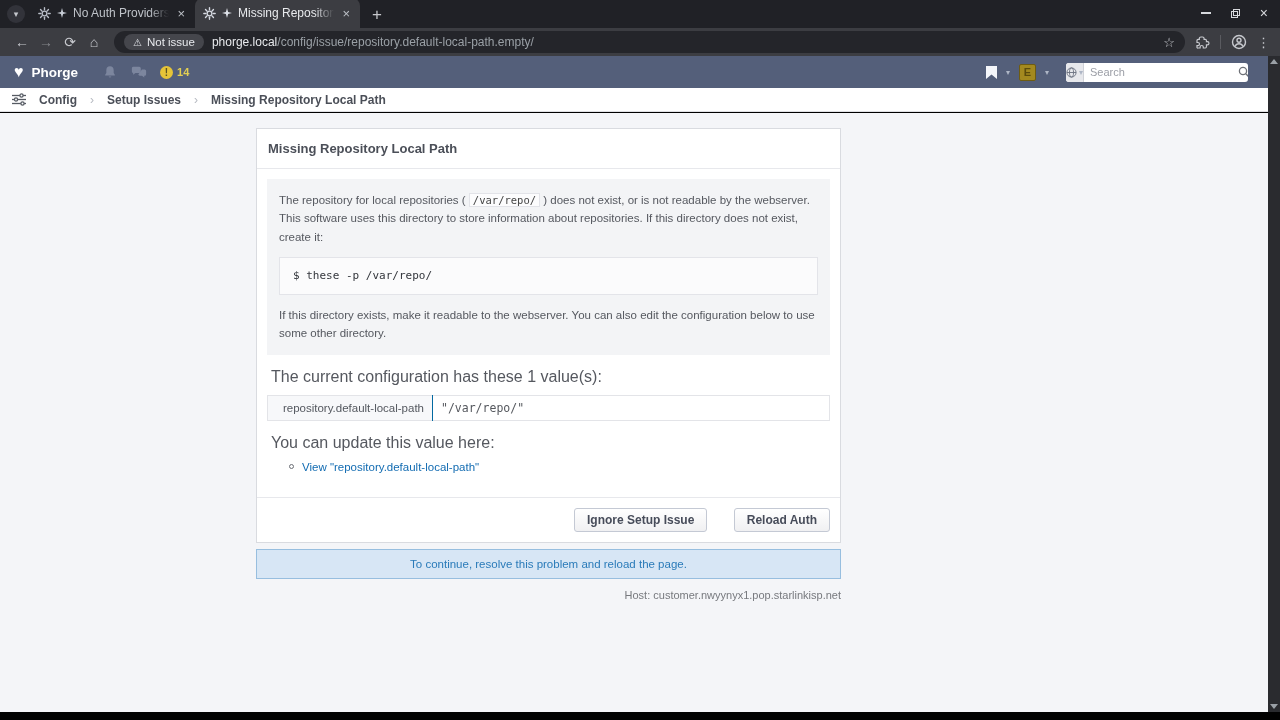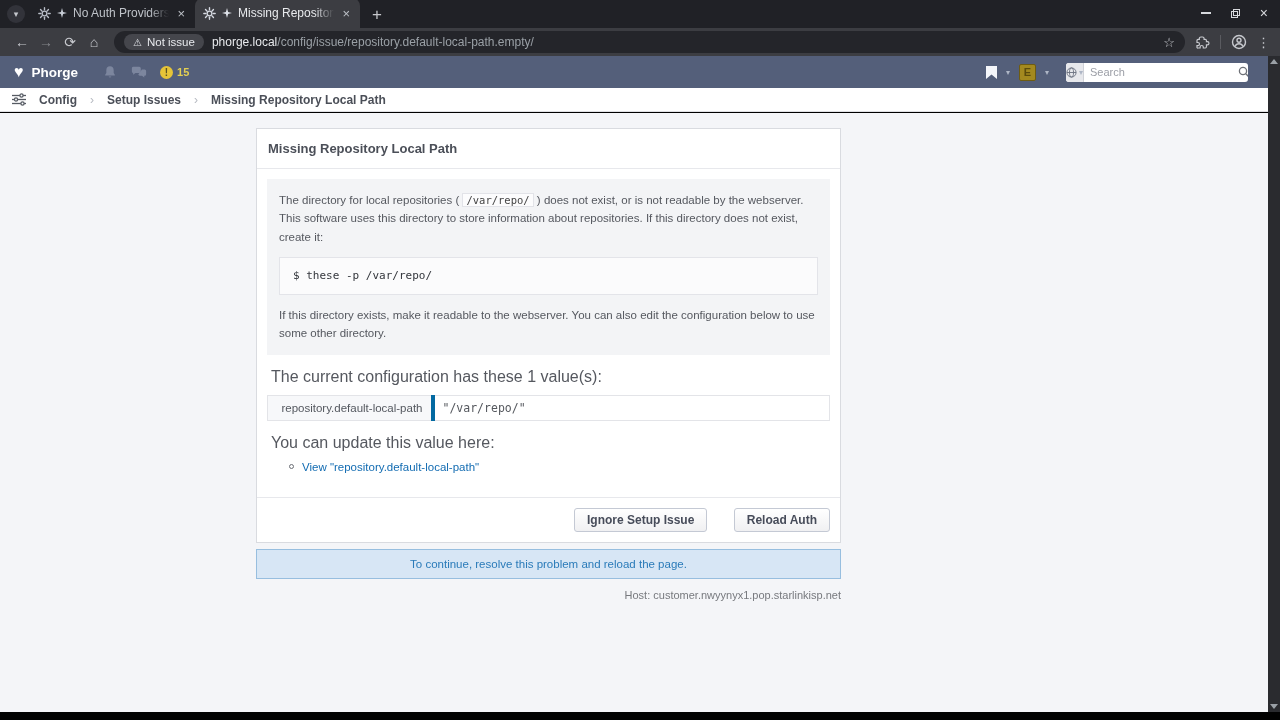--- a/index.html
+++ b/index.html
@@ -63,21 +63,21 @@
 
   .card { background:#fff; border:1px solid #d9dbe0; }
   .card-title { padding:12px 11px; font-size:13px; font-weight:bold; color:#4b4f58; border-bottom:1px solid #e7e8ec; }
   .card-body { padding:10px; }
   .graybox { background:#f3f4f6; padding:12px; font-size:11.5px; color:#55585f; line-height:1.6; }
   .graybox .codeline { font-family:"DejaVu Sans Mono","Liberation Mono",monospace; font-size:10.5px; background:#fcfcfd; border:1px solid #e2e3e8; padding:0 3px; color:#444; }
   .cmdblock { background:#fbfbfc; border:1px solid #e3e4e9; margin:11px 0; padding:9px 13px; font-family:"DejaVu Sans Mono","Liberation Mono",monospace; font-size:11px; color:#33363c; }
   .cfg-intro, .upd-hint { font-size:16px; color:#55585f; margin:13px 4px 9px; }
   table.cfg { width:100%; border-collapse:collapse; border:1px solid #e3e4e8; }
   table.cfg td { font-size:11.5px; padding:5px 8px; }
-  td.cfg-key { width:165px; text-align:right; color:#54585f; background:#f7f8fa; border-right:4px solid #0369a1; }
+  td.cfg-key { width:165px; text-align:right; color:#54585f; background:#f7f8fa; border-right:1px solid #0369a1; }
   td.cfg-val { font-family:"DejaVu Sans Mono","Liberation Mono",monospace; font-size:10.5px; color:#55585e; }
   .upd-list { margin:6px 0 14px 22px; display:flex; align-items:center; gap:8px; }
   .odot { width:5px; height:5px; border:1px solid #6b6f76; border-radius:50%; display:inline-block; }
   .cfg-link { color:#136cb2; font-size:11.5px; text-decoration:none; }
   .card-footer { border-top:1px solid #e7e8ec; padding:10px; text-align:right; }
   .btn { display:inline-block; background:linear-gradient(#ffffff,#f0f0f2); border:1px solid #c4c9d4; border-radius:3px; padding:4px 12px; font-size:12px; font-weight:bold; color:#474c5a; cursor:pointer; font-family:"Liberation Sans",sans-serif; }
   .btn + .btn { margin-left:22px; }
 
   .notice { margin-top:6px; background:#d7e6f5; border:1px solid #97bedf; padding:8px; text-align:center; font-size:11.5px; color:#2a7bb9; }
   .hostline { margin-top:10px; text-align:right; font-size:11px; color:#77797e; }
@@ -201,21 +201,21 @@
         </svg>
     </span>
     <span class="hdr-ico">
       <svg width="16" height="14" viewBox="0 0 18 14">
           <path d="M1 2.5A1.7 1.7 0 0 1 2.7 1h6.6A1.7 1.7 0 0 1 11 2.7v3.6A1.7 1.7 0 0 1 9.3 8H5l-2.6 2V8H2.7A1.7 1.7 0 0 1 1 6.3z" fill="#8a93ab"></path>
           <path d="M12.3 4.3h2.9A1.7 1.7 0 0 1 17 6v3.4a1.7 1.7 0 0 1-1.7 1.7h-.4v2l-2.5-2h-2.6A1.7 1.7 0 0 1 8.2 9.9" fill="#8a93ab"></path>
         </svg>
     </span>
     <span class="alert-group">
       <span class="alert-circle">!</span>
-      <span class="alert-count">15</span>
+      <span class="alert-count">14</span>
     </span>
     <div class="hdr-right">
       <span>
         <svg width="11" height="13" viewBox="0 0 11 13">
             <path d="M0 0h11v13L5.5 8.6 0 13z" fill="#f4f6fa"></path>
           </svg>
       </span>
       <span class="chev">▾</span>
       <span class="avatar">E</span>
       <span class="chev">▾</span>
@@ -258,21 +258,21 @@
     <span class="crumb-sep">›</span>
     <span>Missing Repository Local Path</span>
   </div>
 
   <div class="page">
     <div class="column">
       <div class="card">
         <div class="card-title">Missing Repository Local Path</div>
         <div class="card-body">
           <div class="graybox">
-            <span>The directory for local repositories (</span>
+            <span>The repository for local repositories (</span>
             <span class="codeline">/var/repo/</span>
             <span>) does not exist, or is not readable by the webserver. This software uses this directory to store information about repositories. If this directory does not exist, create it:</span>
             <div class="cmdblock">$ these -p /var/repo/</div>
             <div>If this directory exists, make it readable to the webserver. You can also edit the configuration below to use some other directory.</div>
           </div>
           <div class="cfg-intro">The current configuration has these 1 value(s):</div>
           <table class="cfg">
             <tbody>
                 <tr>
               <td class="cfg-key">repository.default-local-path</td>

